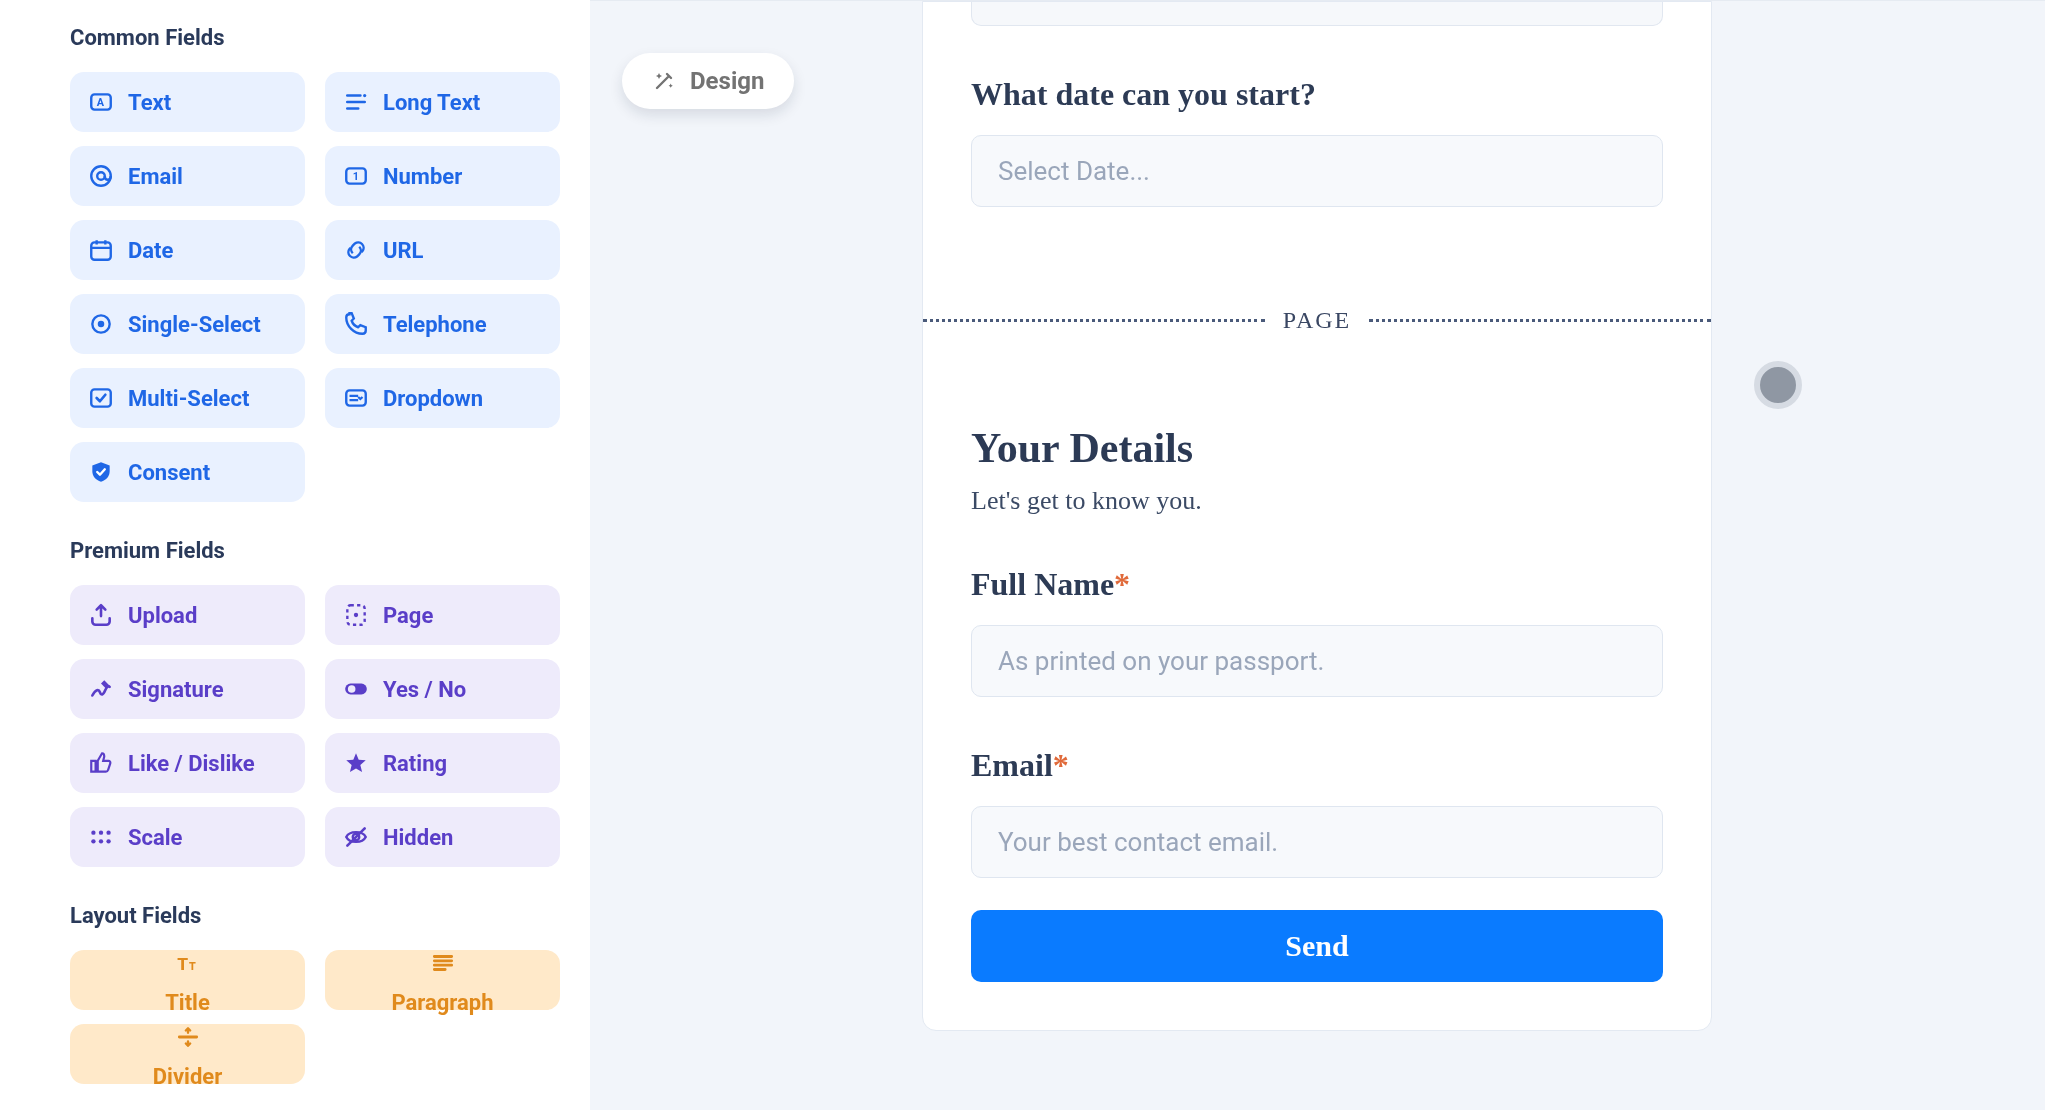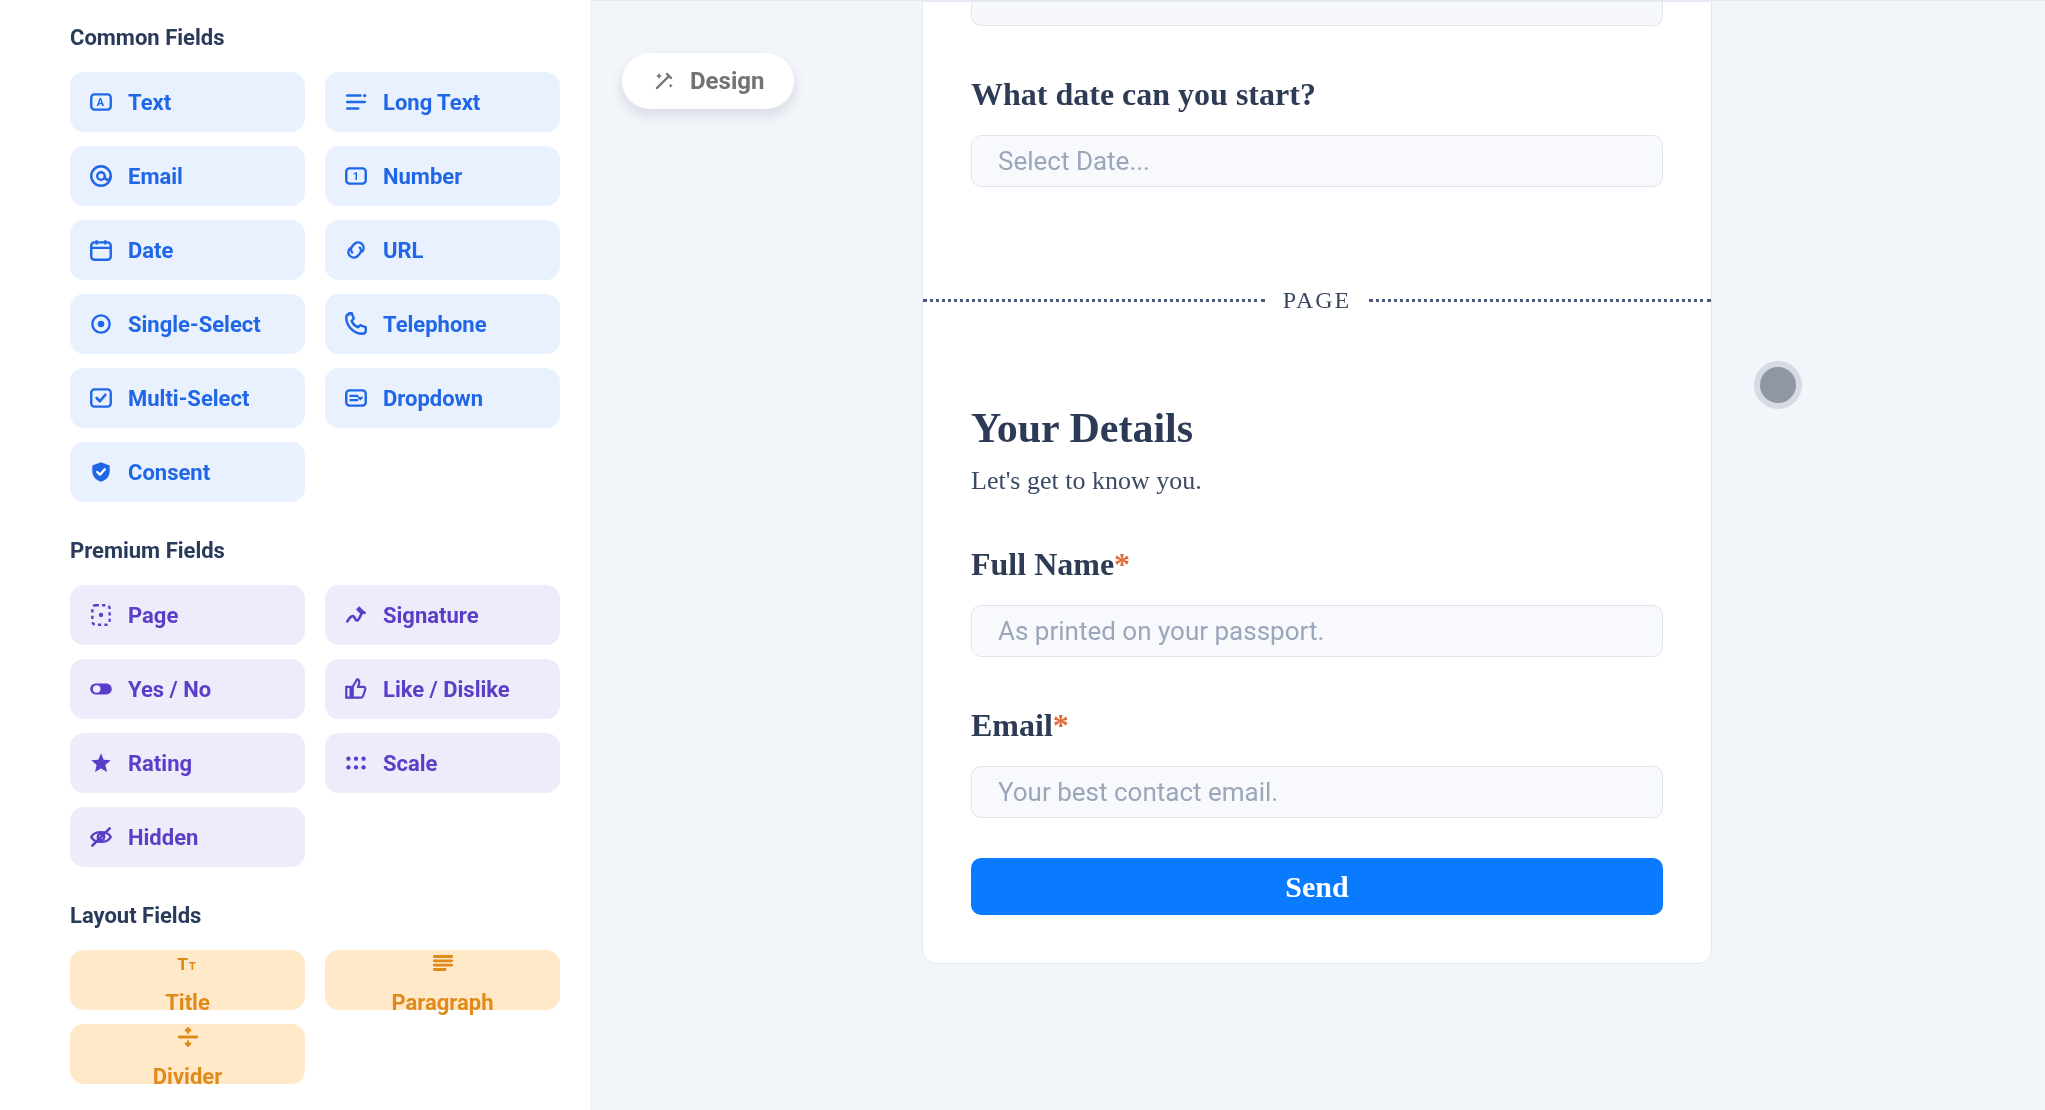--- a/index.html
+++ b/index.html
@@ -107,21 +107,21 @@
   .q-label {
     font-family: Georgia, "Times New Roman", serif;
     font-weight: 700;
     font-size: 32px;
     color: #2d3b55;
     margin-top: 50px;
   }
   .form-input {
     width: 100%;
     margin-top: 22px;
-    height: 52px;
+    height: 72px;
     border-radius: 10px;
     border: 1px solid #dfe6f0;
     background: #f7f9fc;
     padding: 0 26px;
     font-size: 26px;
     color: #6a7891;
     font-family: -apple-system, BlinkMacSystemFont, "Segoe UI", Roboto, Helvetica, Arial, sans-serif;
   }
   .form-input::placeholder { color: #9aa6ba; }
 
@@ -153,23 +153,23 @@
   .section-sub {
     font-family: Georgia, "Times New Roman", serif;
     font-size: 26px;
     color: #3b4a65;
     margin-top: 14px;
   }
 
   .req { color: #e06a3a; }
 
   .send-btn {
-    margin-top: 40px;
+    margin-top: 32px;
     width: 100%;
-    height: 57px;
+    height: 72px;
     border: none;
     border-radius: 10px;
     background: #0a7bff;
     color: #fff;
     font-family: Georgia, "Times New Roman", serif;
     font-weight: 700;
     font-size: 30px;
     cursor: pointer;
   }
 
@@ -383,20 +383,28 @@
           </span>
           <span>Consent</span>
         </div>
     </div>
 
     <h3>Premium Fields</h3>
     <div class="field-grid">
       <div class="field-chip premium">
           <span class="ic">
             <svg viewBox="0 0 24 24" width="26" height="26">
+              <use href="#i-upload"></use>
+            </svg>
+          </span>
+          <span>Upload</span>
+        </div>
+      <div class="field-chip premium">
+          <span class="ic">
+            <svg viewBox="0 0 24 24" width="26" height="26">
               <use href="#i-page"></use>
             </svg>
           </span>
           <span>Page</span>
         </div>
       <div class="field-chip premium">
           <span class="ic">
             <svg viewBox="0 0 24 24" width="26" height="26">
               <use href="#i-signature"></use>
             </svg>

